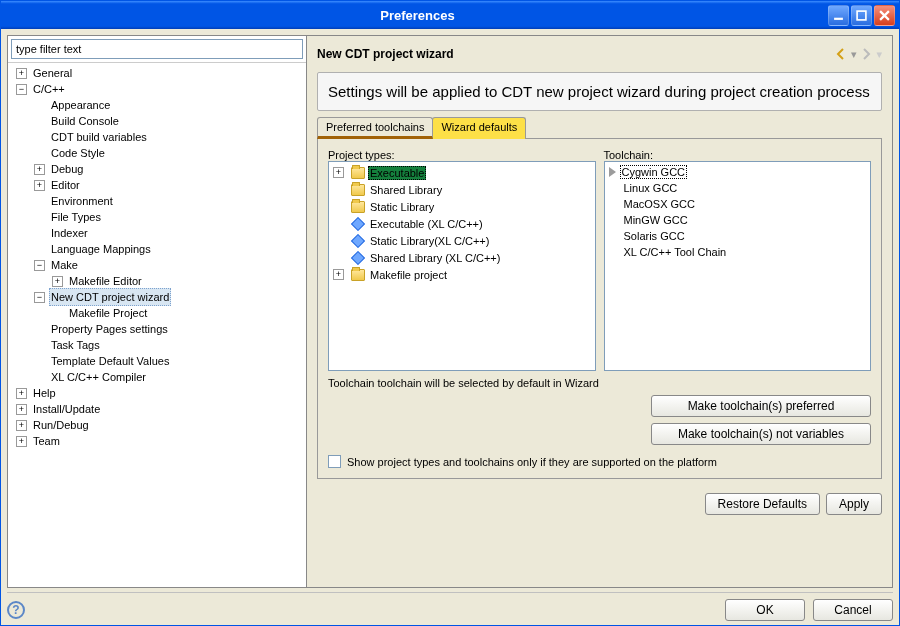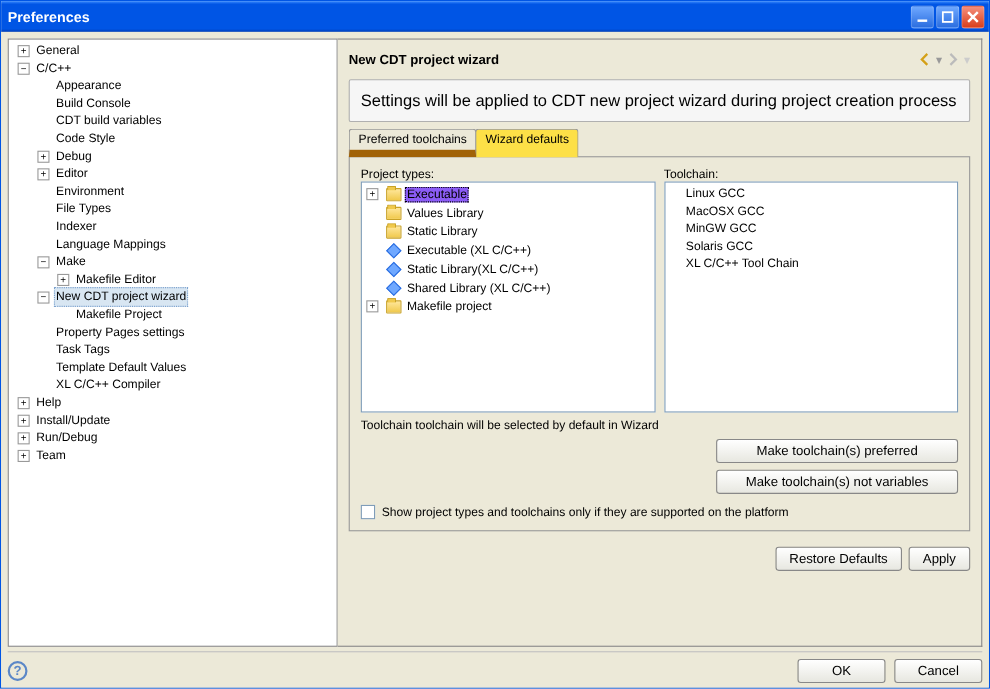--- a/index.html
+++ b/index.html
@@ -15,20 +15,21 @@
     border: 1px solid #0055E5;
   }
   
   .titlebar {
     height: 28px;
     background: linear-gradient(to bottom, #3b8cff, #0055E5 10%, #0055E5 90%, #003db7);
     display: flex;
     align-items: center;
     padding: 0 4px 0 6px;
     color: #fff;
+    text-align: center;
   }
   .titlebar-title {
     font-weight: bold;
     font-size: 13px;
     flex: 1;
   }
   .win-btns { display: flex; gap: 2px; }
   .win-btn {
     width: 21px; height: 21px;
     background: linear-gradient(to bottom,#6fa8ff,#2a6de0);
@@ -150,21 +151,21 @@
     border-bottom:none;
     background:#fde047;
     margin-right:-1px;
     border-top-left-radius:3px;
     border-top-right-radius:3px;
     cursor:pointer;
     font-size:11px;
   }
   .tab.active {
     background:#ece9d8;
-    border-bottom:7px solid #a16207;
+    border-bottom:3px solid #a16207;
     position:relative;
   }
   .tab-body {
     border:1px solid #999;
     margin-top:-1px;
     padding:10px;
     background:#ece9d8;
     z-index:1;
     position:relative;
   }
@@ -202,21 +203,21 @@
   }
   .diamond-icon {
     width:10px;height:10px;
     transform:rotate(45deg);
     background:#6fa8ff;
     border:1px solid #2a6de0;
     margin:0 2px;
   }
   .list-item.selected .lbl {
     border:1px dotted #000;
-    background:#8b5cf6;
+    background:#15803d;
     padding:0 1px;
   }
   .list-item .lbl { padding:0 2px; }
   .toolchain-row { display:flex;align-items:center;height:16px; gap:4px;padding:0 2px;cursor:default;}
   .toolchain-row.selected {
     background:#fff;
   }
   .toolchain-row.selected .tclbl { border:1px dotted #000; padding:0 1px;}
   .tri-icon {
     width:0;height:0;border-top:5px solid transparent;border-bottom:5px solid transparent;border-left:7px solid #9c9c9c;
@@ -278,20 +279,23 @@
           <path d="M1 1 L9 9 M9 1 L1 9" stroke="#fff" stroke-width="2"></path>
         </svg>
     </div>
   </div>
 </div>
 
 <div class="dialog-body">
   <div class="main-area">
 
     <div class="left-panel">
+      <div class="search-wrap">
+        <input class="search-input" value="type filter text" style="">
+      </div>
       <div class="tree" id="prefTree">
           <div class="tree-node">
             <span class="tree-indent" style="width: 8px;"></span>
             <span class="twisty">+</span>
             <span class="tree-label">General</span>
           </div>
           <div class="tree-node">
             <span class="tree-indent" style="width: 8px;"></span>
             <span class="twisty">−</span>
             <span class="tree-label">C/C++</span>
@@ -441,21 +445,21 @@
               <div class="pane-label">Project types:</div>
               <div class="listbox" id="projTypes">
                   <div class="list-item selected">
                     <span class="twisty" style="margin-left: 2px;">+</span>
                     <span class="folder-icon"></span>
                     <span class="lbl">Executable</span>
                   </div>
                   <div class="list-item">
                     <span style="width: 17px; display: inline-block;"></span>
                     <span class="folder-icon"></span>
-                    <span class="lbl">Values Library</span>
+                    <span class="lbl">Shared Library</span>
                   </div>
                   <div class="list-item">
                     <span style="width: 17px; display: inline-block;"></span>
                     <span class="folder-icon"></span>
                     <span class="lbl">Static Library</span>
                   </div>
                   <div class="list-item">
                     <span style="width: 17px; display: inline-block;"></span>
                     <span class="diamond-icon"></span>
                     <span class="lbl">Executable (XL C/C++)</span>
@@ -473,20 +477,24 @@
                   <div class="list-item">
                     <span class="twisty" style="margin-left: 2px;">+</span>
                     <span class="folder-icon"></span>
                     <span class="lbl">Makefile project</span>
                   </div>
                 </div>
             </div>
             <div class="pane">
               <div class="pane-label">Toolchain:</div>
               <div class="listbox" id="toolchains">
+                  <div class="toolchain-row selected">
+                    <span class="tri-icon"></span>
+                    <span class="tclbl">Cygwin GCC</span>
+                  </div>
                   <div class="toolchain-row">
                     <span style="width: 11px; display: inline-block;"></span>
                     <span class="tclbl">Linux GCC</span>
                   </div>
                   <div class="toolchain-row">
                     <span style="width: 11px; display: inline-block;"></span>
                     <span class="tclbl">MacOSX GCC</span>
                   </div>
                   <div class="toolchain-row">
                     <span style="width: 11px; display: inline-block;"></span>

